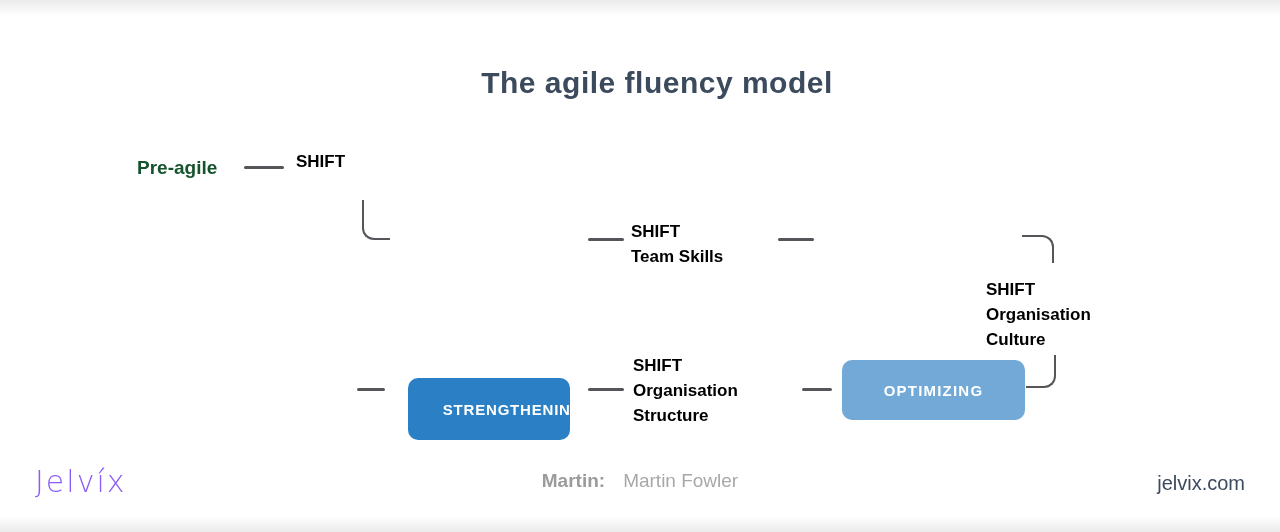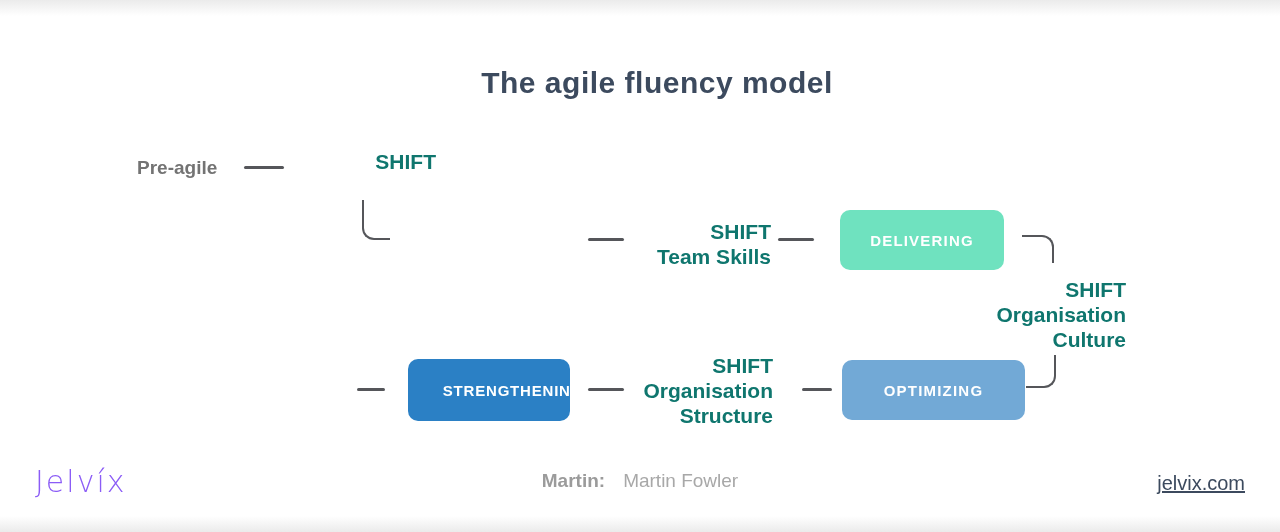--- a/index.html
+++ b/index.html
@@ -26,29 +26,29 @@
     position: absolute; left: 0; right: 0; top: 66px;
     text-align: center;
     font-size: 30px; font-weight: 700;
     color: #3C4A5E;
     letter-spacing: 0.5px;
     padding-left: 34px;
   }
 
   .lbl {
     position: absolute;
-    color: #0f766e;
+    color: #000000;
     font-weight: 600;
-    font-size: 21px;
+    font-size: 17px;
     line-height: 25px;
-    text-align: right;
+    text-align: left;
   }
   .pre-agile {
     position: absolute; left: 137px; top: 157px;
-    color: #737373; font-weight: 600; font-size: 19px;
+    color: #14532d; font-weight: 600; font-size: 19px;
   }
 
   .dash {
     position: absolute;
     height: 3px;
     background: #55565A;
     border-radius: 2px;
   }
 
   .connector { position: absolute; }
@@ -72,21 +72,21 @@
     position: absolute;
     display: flex; align-items: center; justify-content: center;
     border-radius: 10px;
     color: #ffffff;
     font-weight: 600;
     font-size: 15px;
     letter-spacing: 1.2px;
   }
   .stage-focusing      { left: 407px; top: 211px; width: 163px; height: 58px; background: #7DD2E7; }
   .stage-delivering    { left: 840px; top: 210px; width: 164px; height: 60px; background: #6FE2BF; }
-  .stage-strengthening { left: 408px; top: 359px; width: 162px; height: 62px; background: #2B80C5; letter-spacing: 0.8px; padding-left: 48px; }
+  .stage-strengthening { left: 408px; top: 378px; width: 162px; height: 62px; background: #2B80C5; letter-spacing: 0.8px; padding-left: 48px; }
   .stage-optimizing    { left: 842px; top: 360px; width: 183px; height: 60px; background: #72A9D6; }
 
   .footer-logo {
     position: absolute; left: 35px; top: 464px;
     font-family: "DejaVu Sans", sans-serif;
     font-weight: 200;
     font-size: 30px;
     color: #8b5cf6;
     letter-spacing: 2px;
   }
@@ -95,21 +95,20 @@
     text-align: center;
     font-size: 19px;
     color: #A8A8A8;
   }
   .footer-source .src-label { font-weight: 700; color: #9B9B9B; }
   .footer-source .src-value { font-weight: 400; color: #A8A8A8; margin-left: 18px; }
   .footer-site {
     position: absolute; right: 35px; top: 472px;
     font-size: 20px;
     color: #3C4A5E;
-    text-decoration: underline;
   }
 </style>
 </head>
 <body>
 
 <div class="canvas">
 
   <div class="edge-fade-top"></div>
   <div class="edge-fade-bottom"></div>
 
@@ -122,23 +121,20 @@
     <div>SHIFT</div>
   </div>
   <div class="connector conn-down-right" style="left:362px; top:200px; width:28px; height:40px;"></div>
 
   <div class="dash" style="left:588px; top:238px; width:36px;"></div>
   <div class="lbl" style="left:631px; top:219px; width:140px;">
     <div>SHIFT</div>
     <div>Team Skills</div>
   </div>
   <div class="dash" style="left:778px; top:238px; width:36px;"></div>
-  <div class="stage stage-delivering">
-    <span>DELIVERING</span>
-  </div>
 
   <div class="connector conn-right-down" style="left:1022px; top:235px; width:32px; height:28px;"></div>
   <div class="lbl" style="left:986px; top:277px; width:140px;">
     <div>SHIFT</div>
     <div>Organisation</div>
     <div>Culture</div>
   </div>
   <div class="connector conn-down-left" style="left:1026px; top:355px; width:30px; height:33px;"></div>
 
   <div class="dash" style="left:357px; top:388px; width:28px;"></div>

